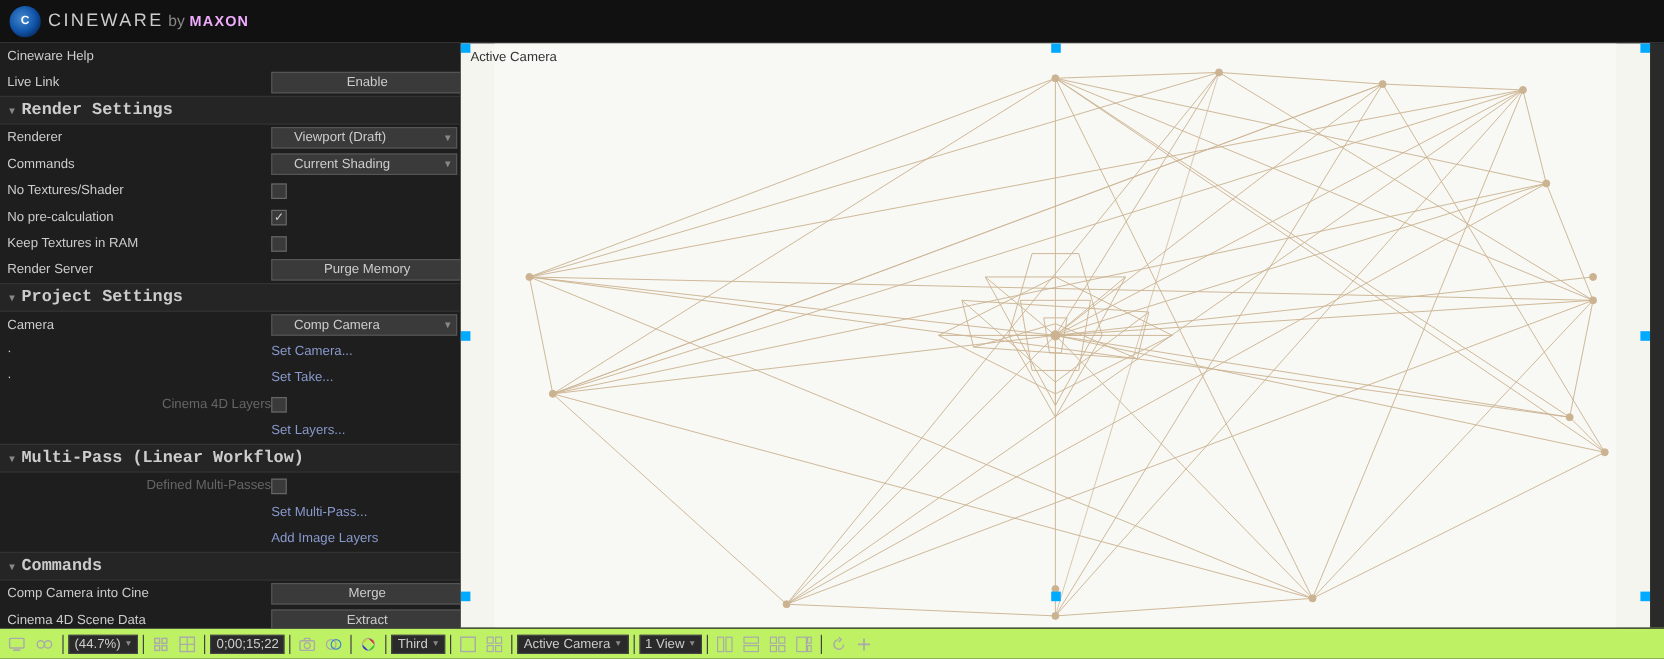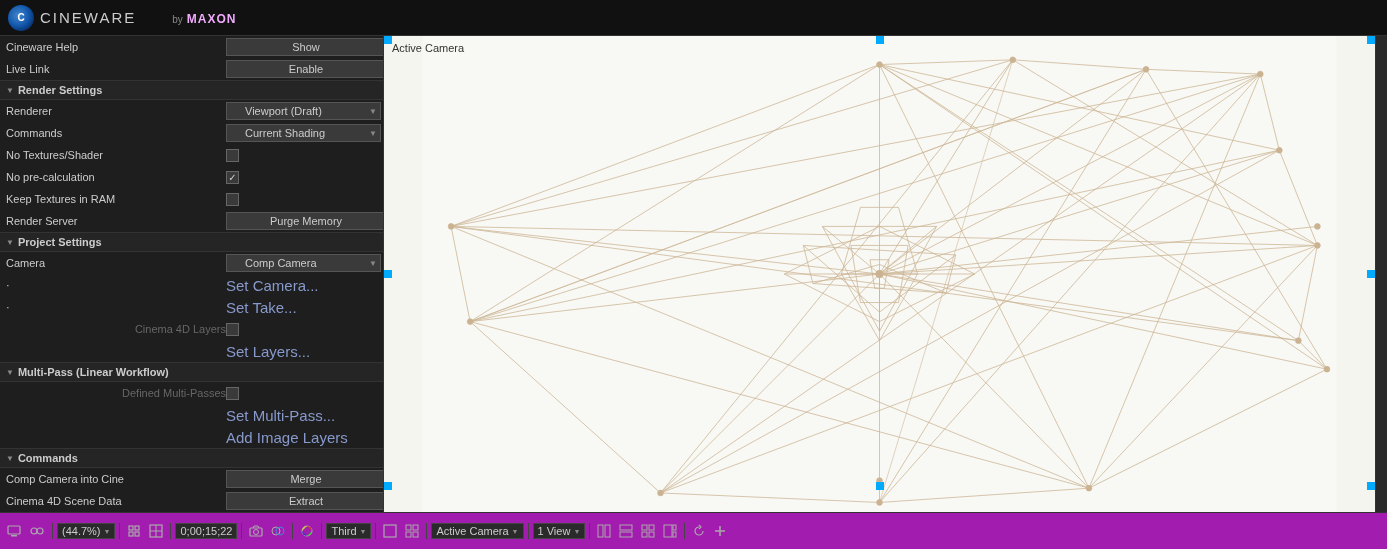--- a/index.html
+++ b/index.html
@@ -140,27 +140,28 @@
       border-bottom: 1px solid #333;
       cursor: pointer;
       min-height: 20px;
     }
     .section-header .arrow {
       font-size: 8px;
       margin-right: 4px;
       color: #888;
     }
     .section-header .title {
-      font-size: 11px;
+      font-size: 14px;
       color: #cccccc;
       font-weight: bold;
+      font-family: Liberation Mono, monospace;
     }
     .link-text {
       color: #8899cc;
-      font-size: 15px;
+      font-size: 11px;
       cursor: pointer;
       text-decoration: none;
     }
 
     
     .viewport {
       flex: 1;
       background: #f5f5f0;
       position: relative;
       overflow: hidden;
@@ -193,22 +194,22 @@
     .handle.mr { top: 50%; right: 0; transform: translateY(-50%); }
 
     
     .canvas-area {
       width: 100%;
       height: 100%;
     }
 
     
     .bottom-toolbar {
-      height: 37px;
-      background: #a21caf;
+      height: 26px;
+      background: #bef264;
       display: flex;
       align-items: center;
       padding: 0 4px;
       border-top: 1px solid #333;
       gap: 2px;
       flex-shrink: 0;
     }
     .tb-btn {
       background: transparent;
       border: none;
@@ -251,34 +252,31 @@
   </style>
 </head>
 <body>
 
 <div class="header">
   <div class="logo-circle">
     <span>C</span>
   </div>
   <div style="display:flex;align-items:baseline;gap:4px;">
     <span style="color:#ccc;font-size:15px;font-weight:normal;letter-spacing:2px;">CINEWARE</span>
-    <span style="color:#888;font-size:10px;margin-left:32px;">by</span>
+    <span style="color:#888;font-size:13px;">by</span>
     <span style="color:#f0abfc;font-size:12px;font-weight:bold;letter-spacing:1px;">MAXON</span>
   </div>
 </div>
 
 <div class="main-content">
 
   <div class="left-panel">
 
     <div class="panel-row">
       <div class="label">Cineware Help</div>
-      <div class="control">
-        <button class="btn full-width">Show</button>
-      </div>
     </div>
 
     <div class="panel-row">
       <div class="label">Live Link</div>
       <div class="control">
         <button class="btn full-width">Enable</button>
       </div>
     </div>
 
     <div class="section-header">

